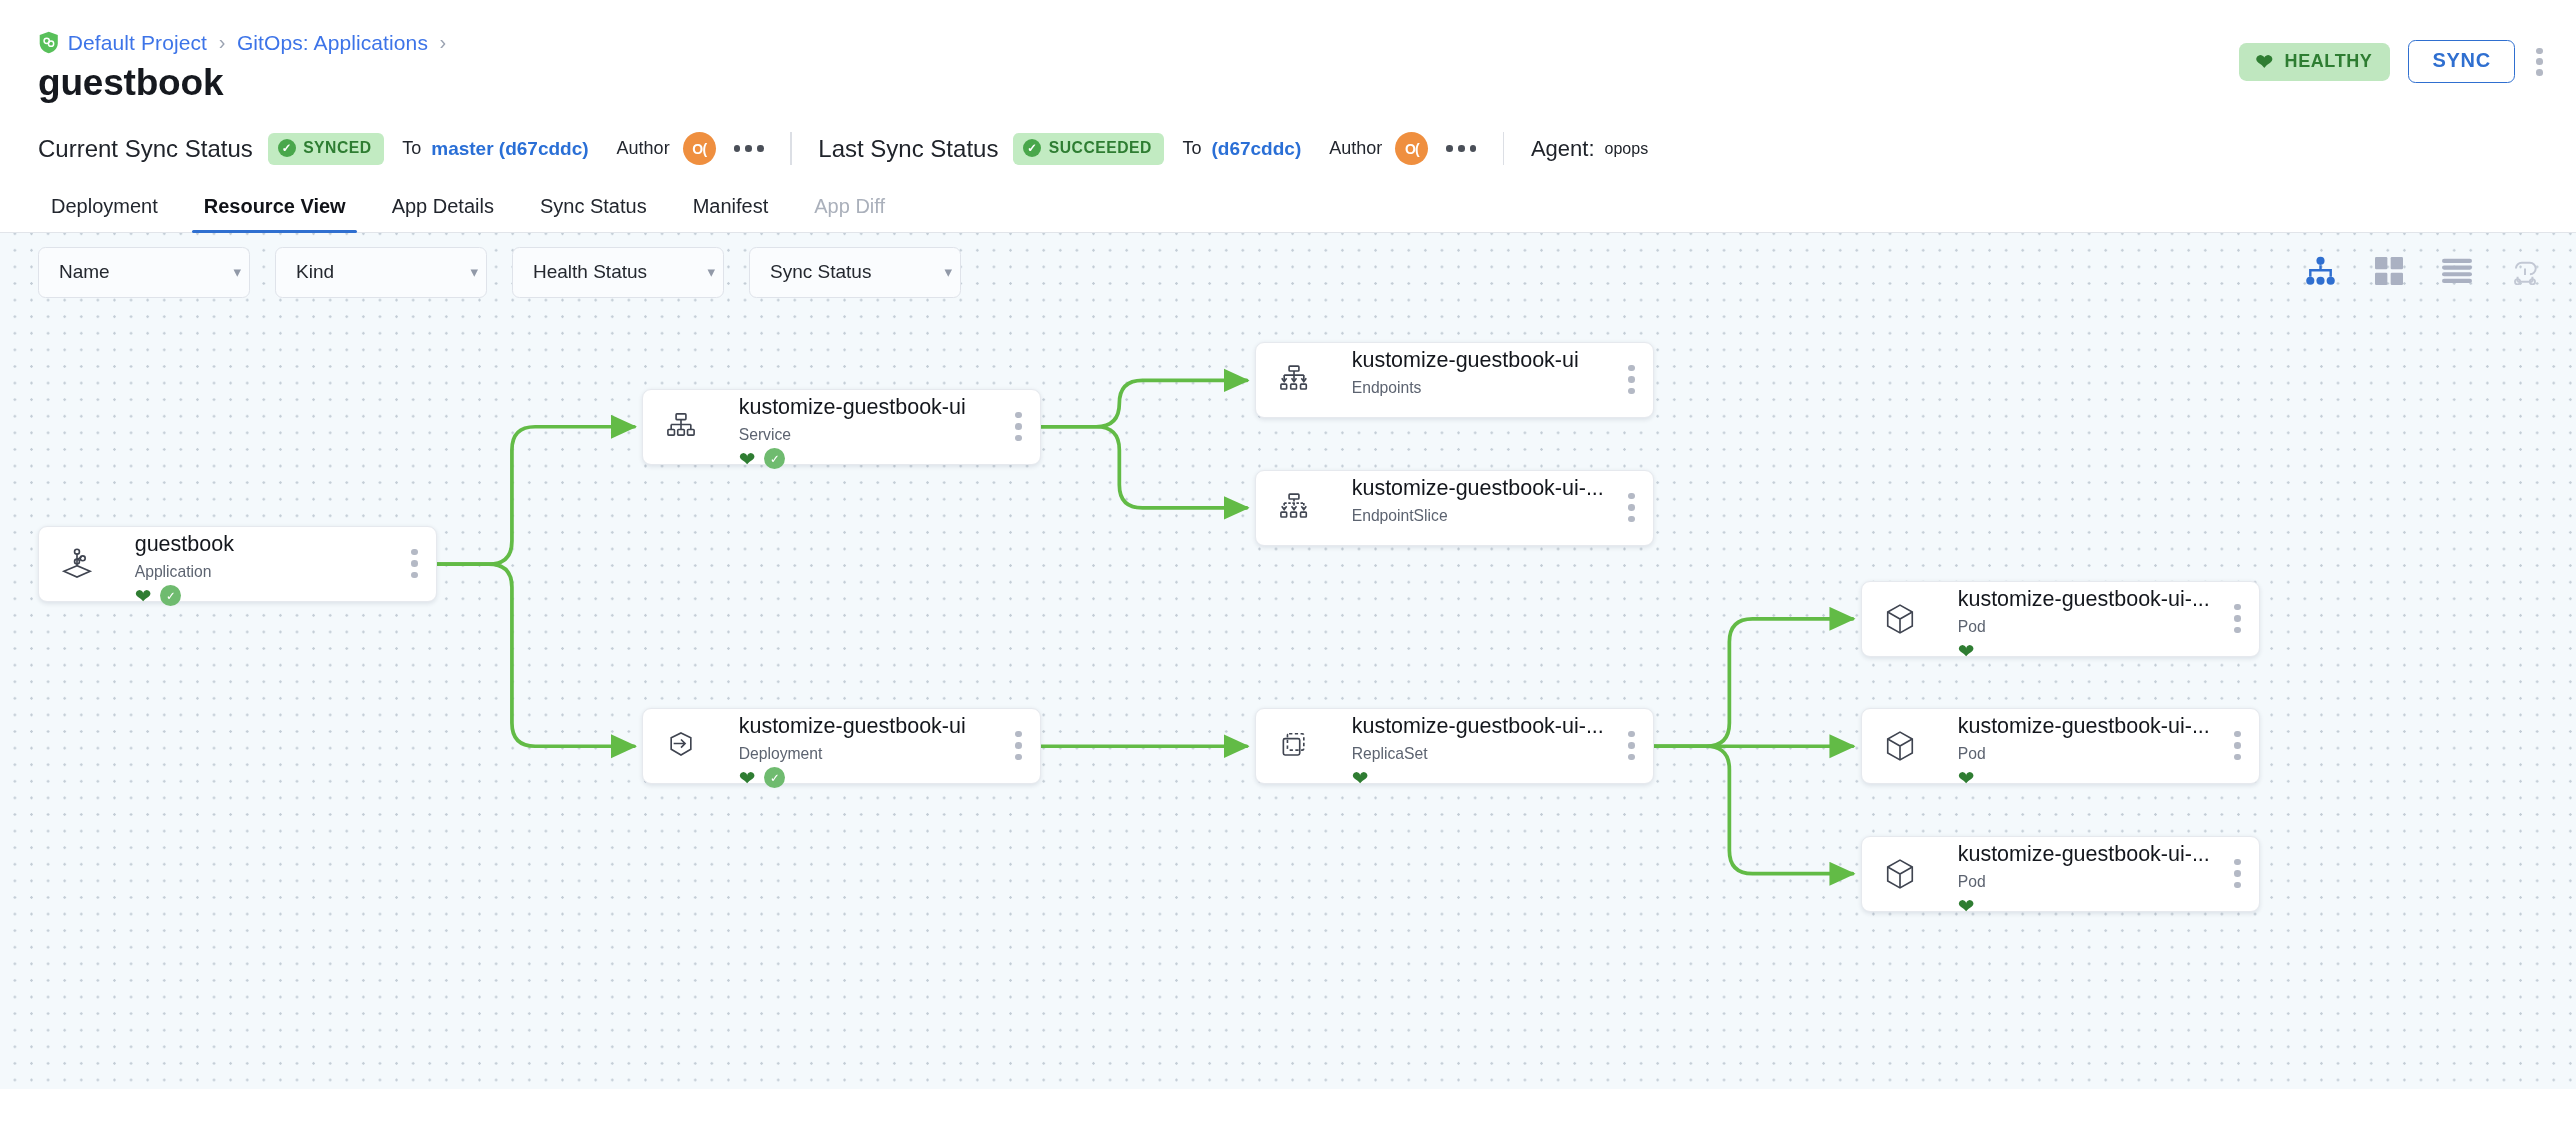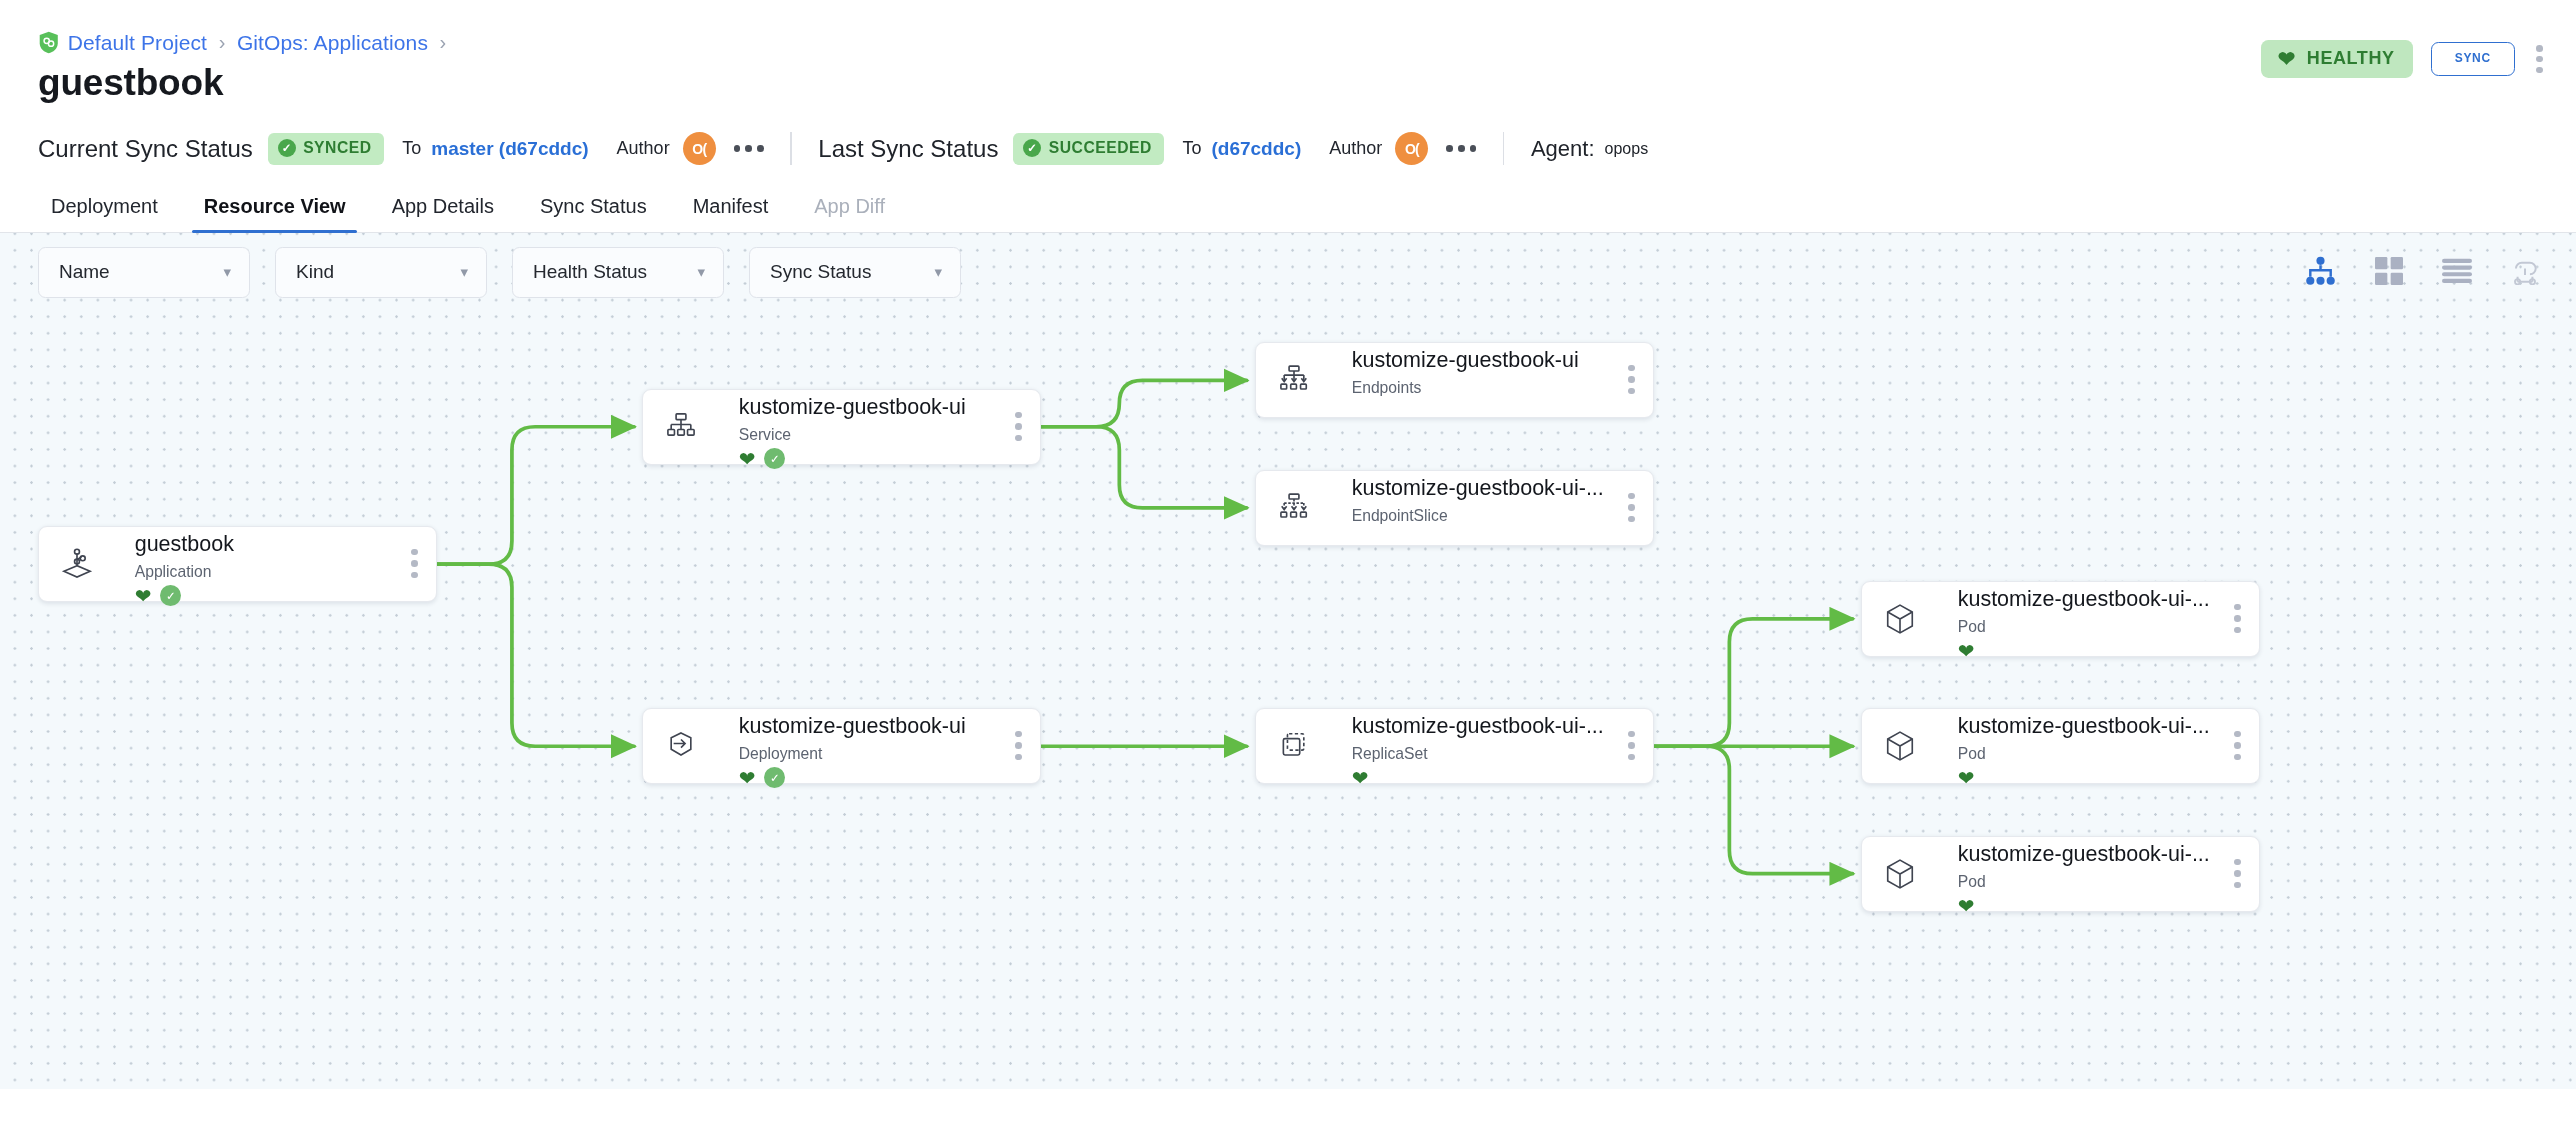--- a/index.html
+++ b/index.html
@@ -63,21 +63,21 @@
     letter-spacing: 0.6px;
     display: flex; align-items: center; gap: 10.8px;
   }
   .heart-glyph { color: #2f7d32; font-size: 21px; line-height: 1; }
   .sync-btn {
     border: 1.7px solid #2f6fd0;
     color: #2f6fd0;
     background: #fff;
     border-radius: 7.4px;
     padding: 8.3px 23px 10px;
-    font-size: 12px;
+    font-size: 20px;
     font-weight: bold;
     letter-spacing: 0.7px;
     cursor: pointer;
     font-family: "Liberation Sans", sans-serif;
   }
   .kebab-vert {
     display: flex; flex-direction: column; gap: 4.1px;
     padding: 5px 3.3px; cursor: pointer;
   }
   .kebab-vert i { width: 6.6px; height: 6.6px; border-radius: 50%; background: #b3b8c4; display:block; }
@@ -173,21 +173,21 @@
     position: absolute; top: 0; left: 0; right: 0; height: 79px;
     display: flex; align-items: center; padding: 0 38px;
     gap: 25px; z-index: 5;
   }
   .select-box {
     width: 212px; height: 51px;
     background: #fafcfe;
     border: 1.7px solid #dfe3ea;
     border-radius: 7.4px;
     display: flex; align-items: center; justify-content: space-between;
-    padding: 0 18px 0 20px;
+    padding: 0 8px 0 20px;
     font-size: 19px; color: #24282f;
     cursor: pointer;
   }
   .select-box .chev { color: #9199a8; font-size: 15px; margin-left: 8.3px; }
   .view-toggles {
     position: absolute; right: 35px; top: 21.5px;
     display: flex; align-items: center; gap: 35px;
   }
   .vt { width: 33px; height: 33px; cursor: pointer; display: flex; align-items: center; justify-content: center; }
 

